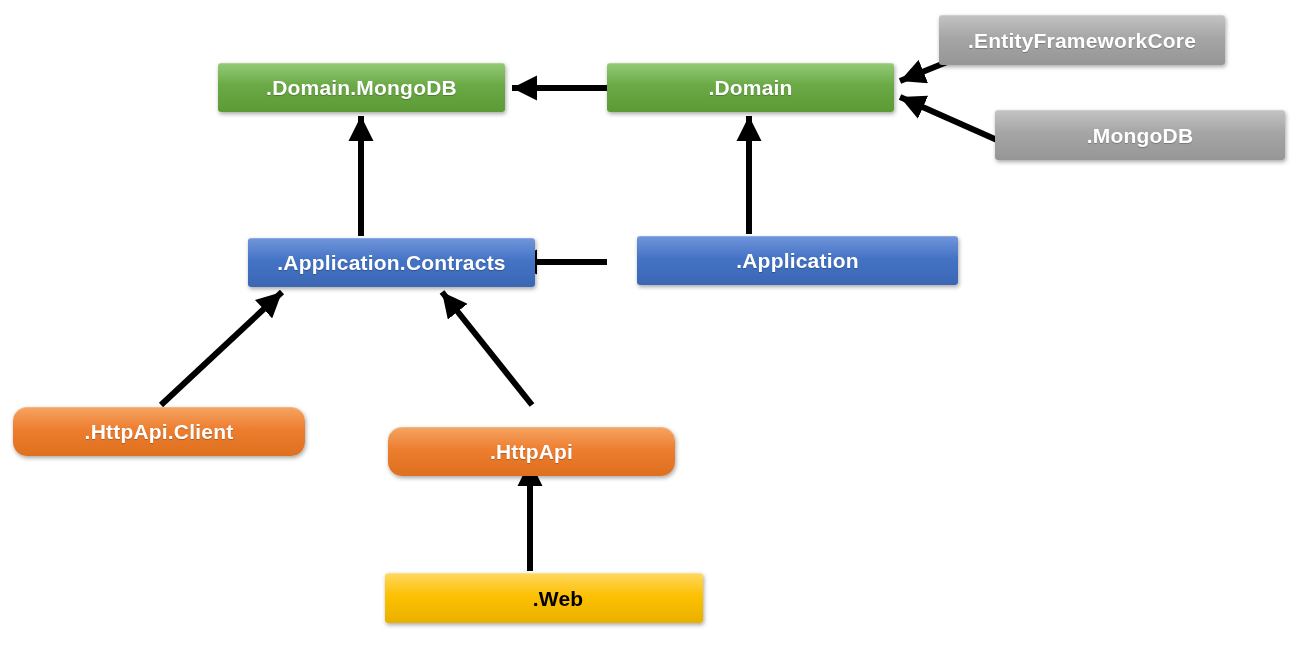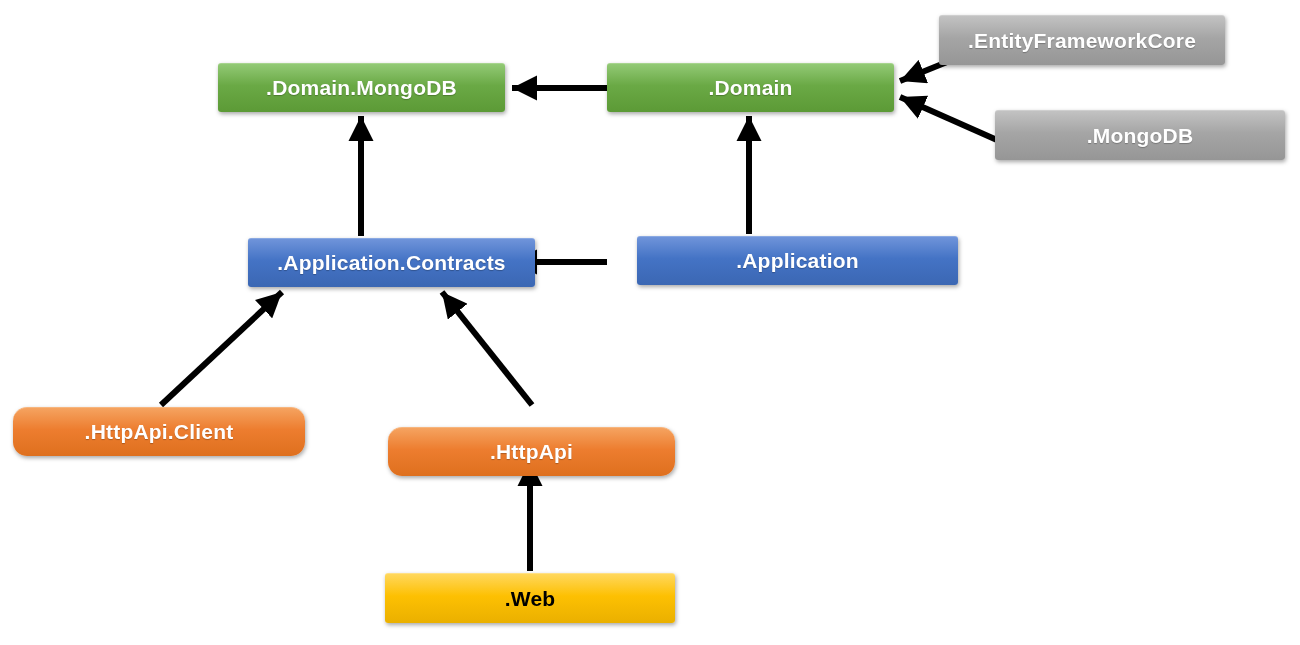--- a/index.html
+++ b/index.html
@@ -62,21 +62,21 @@
   }
   
   #n-domain-shared        { left: 218px; top: 63px;  width: 287px; height: 48px; }
   #n-domain               { left: 607px; top: 63px;  width: 287px; height: 48px; }
   #n-efcore               { left: 939px; top: 15px;  width: 286px; height: 49px; }
   #n-mongodb              { left: 995px; top: 110px; width: 290px; height: 49px; }
   #n-application-contracts{ left: 218px; top: 238px; width: 287px; height: 48px; }
   #n-application          { left: 607px; top: 236px; width: 321px; height: 48px; }
   #n-httpapi-client       { left: 13px;  top: 407px; width: 292px; height: 48px; }
   #n-httpapi              { left: 388px; top: 407px; width: 287px; height: 48px; margin-top: 20px; }
-  #n-web                  { left: 385px; top: 573px; width: 290px; height: 49px; }
+  #n-web                  { left: 385px; top: 573px; width: 290px; height: 49px; padding-left: 28px; }
   .edge-line {
     stroke: #000000;
     stroke-width: 6;
     fill: none;
   }
 </style>
 </head>
 <body>
 
 <div class="canvas">

